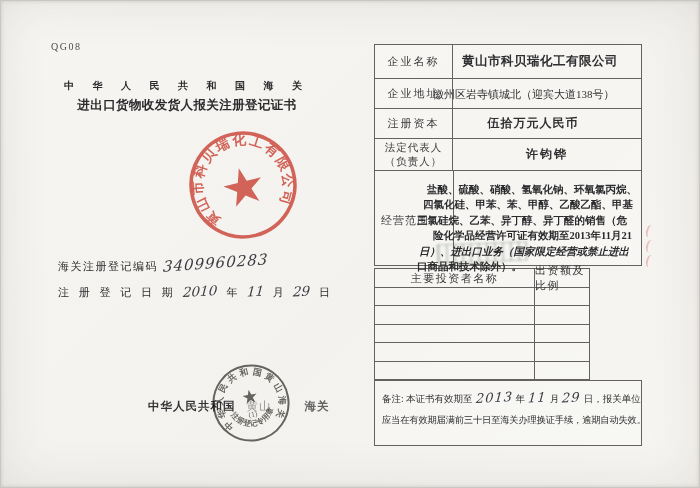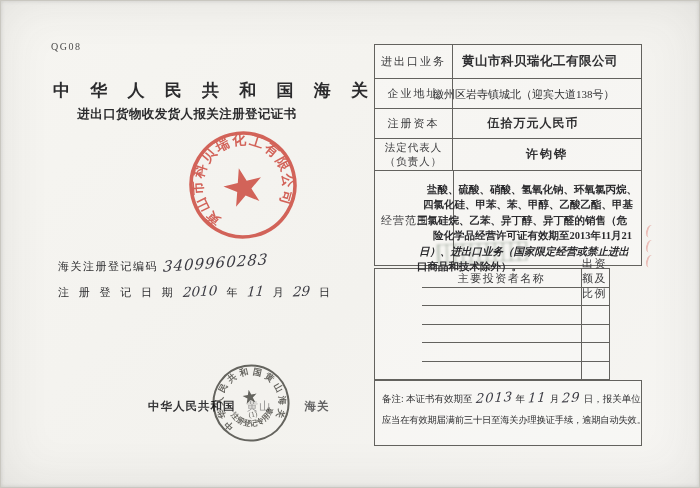--- a/index.html
+++ b/index.html
@@ -10,21 +10,21 @@
     font-family:"Liberation Serif","DejaVu Serif",serif;
     color:#2f2f31; overflow:hidden;
     box-shadow:inset 0 0 50px rgba(60,60,55,.10), inset 0 0 4px rgba(60,60,55,.18);
     border:1px solid #c9c7c0;
   }
   .abs { position:absolute; }
 
   
   .form-code { left:50px; top:40px; font-size:10px; letter-spacing:1.5px; color:#4b4b4b; }
   .title-block { left:52px; top:78px; width:268px; text-align:center; }
-  .title-l1 { font-size:17px; font-weight:bold; letter-spacing:8px; white-space:nowrap; color:#2b2b2d; }
+  .title-l1 { font-size:10px; font-weight:bold; letter-spacing:8px; white-space:nowrap; color:#2b2b2d; }
   .title-l2 { font-size:12.5px; font-weight:bold; letter-spacing:0.4px; margin-top:4px; white-space:nowrap; color:#2b2b2d; }
 
   .stamp { mix-blend-mode:multiply; }
   .red-stamp { left:184px; top:126px; width:116px; height:116px; transform:rotate(-14deg); opacity:.82; }
   .black-stamp { left:208px; top:360px; width:84px; height:84px; transform:rotate(-10deg); opacity:.78; }
 
   .hw { font-family:"DejaVu Serif",serif; font-style:italic; font-weight:400;
         color:#3a3a42; display:inline-block; transform:rotate(-3deg) skewX(-7deg); }
 
   .code-line { left:57px; top:255px; white-space:nowrap; }
@@ -63,21 +63,21 @@
   .scope-line:nth-child(2){ margin-left:6px; }
   .scope-line:nth-child(4){ margin-left:16px; }
   .scope-line:nth-child(5){ margin-left:2px;font-style:italic; }
   .scope-divider { position:absolute; left:78px; top:0; bottom:0; width:1px; background:#63625e; }
 
   .faint-fragment { position:absolute; left:62px; top:72px; width:90px; height:19px;
     border:1px solid rgba(95,115,95,.40); transform:rotate(-2deg);
     background:repeating-linear-gradient(90deg, rgba(95,115,95,.30) 0 2px, transparent 2px 8px);
     filter:blur(1px); z-index:1; }
 
-  .investor-table { left:373px; top:267px; width:236px;padding-left:47px; }
+  .investor-table { left:373px; top:267px; width:216px; }
   .inv-header { display:flex; height:18px; }
   .inv-row { display:flex; height:18.4px; border-top:1px solid #63625e; }
   .inv-c1 { width:160px; border-right:1px solid #63625e; display:flex; align-items:center;
             justify-content:center; font-size:11px; letter-spacing:1.5px; color:#39393b; flex-shrink:0; }
   .inv-c2 { flex:1; display:flex; align-items:center; justify-content:center;
             font-size:11px; letter-spacing:1.5px; color:#39393b; }
 
   .remark-box { left:373px; top:379px; width:268px; height:66px; padding:6px 7px 0 7px; }
   .remark-line1 { display:flex; align-items:baseline; white-space:nowrap; font-size:9.5px; line-height:21px; color:#2e2e30; }
   .remark-line1 .hw { font-size:13px; letter-spacing:1px; margin:0 3px; }
@@ -135,21 +135,21 @@
     <polygon fill="#3f3e39" points="42,28.5 43.7,33.7 49.1,33.7 44.7,36.9 46.4,42.1 42,38.9 37.6,42.1 39.3,36.9 34.9,33.7 40.3,33.7"></polygon>
     <text x="42" y="56" text-anchor="middle" font-size="7.5" fill="#3f3e39" font-family="'Liberation Serif',serif">(1)</text>
     <path id="bs-inner" d="M20.4,49.9 A23,23 0 0 0 63.6,49.9" fill="none"></path>
     <text font-size="7.5" font-weight="bold" fill="#3f3e39" font-family="'Liberation Serif',serif">
       <textPath href="#bs-inner" startOffset="0" textLength="54" lengthAdjust="spacing">注册登记专用章</textPath>
     </text>
   </svg>
 
   <div class="abs tbl main-table">
     <div class="trow r1">
-      <div class="lbl-cell">进出口业务</div>
+      <div class="lbl-cell">企业名称</div>
       <div class="val-cell">
           <span class="v-name">黄山市科贝瑞化工有限公司</span>
         </div>
     </div>
     <div class="trow r2">
       <div class="lbl-cell">企业地址</div>
       <div class="val-cell"></div>
       <span class="v-addr">徽州区岩寺镇城北（迎宾大道138号）</span>
     </div>
     <div class="trow r4">

